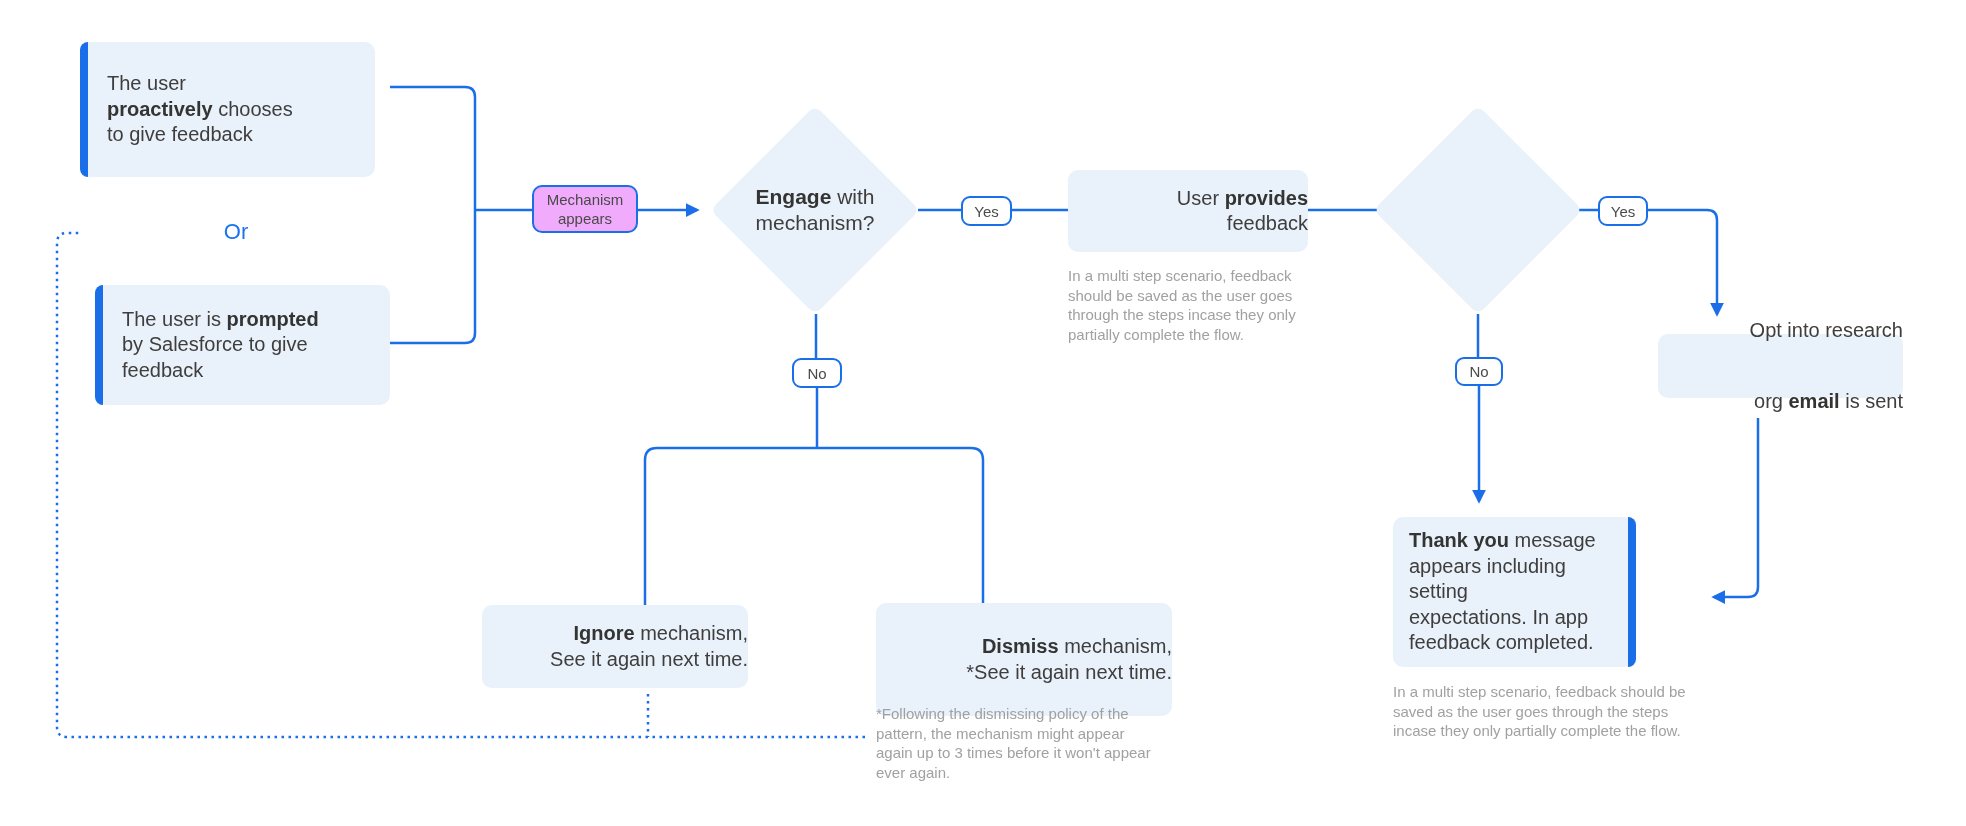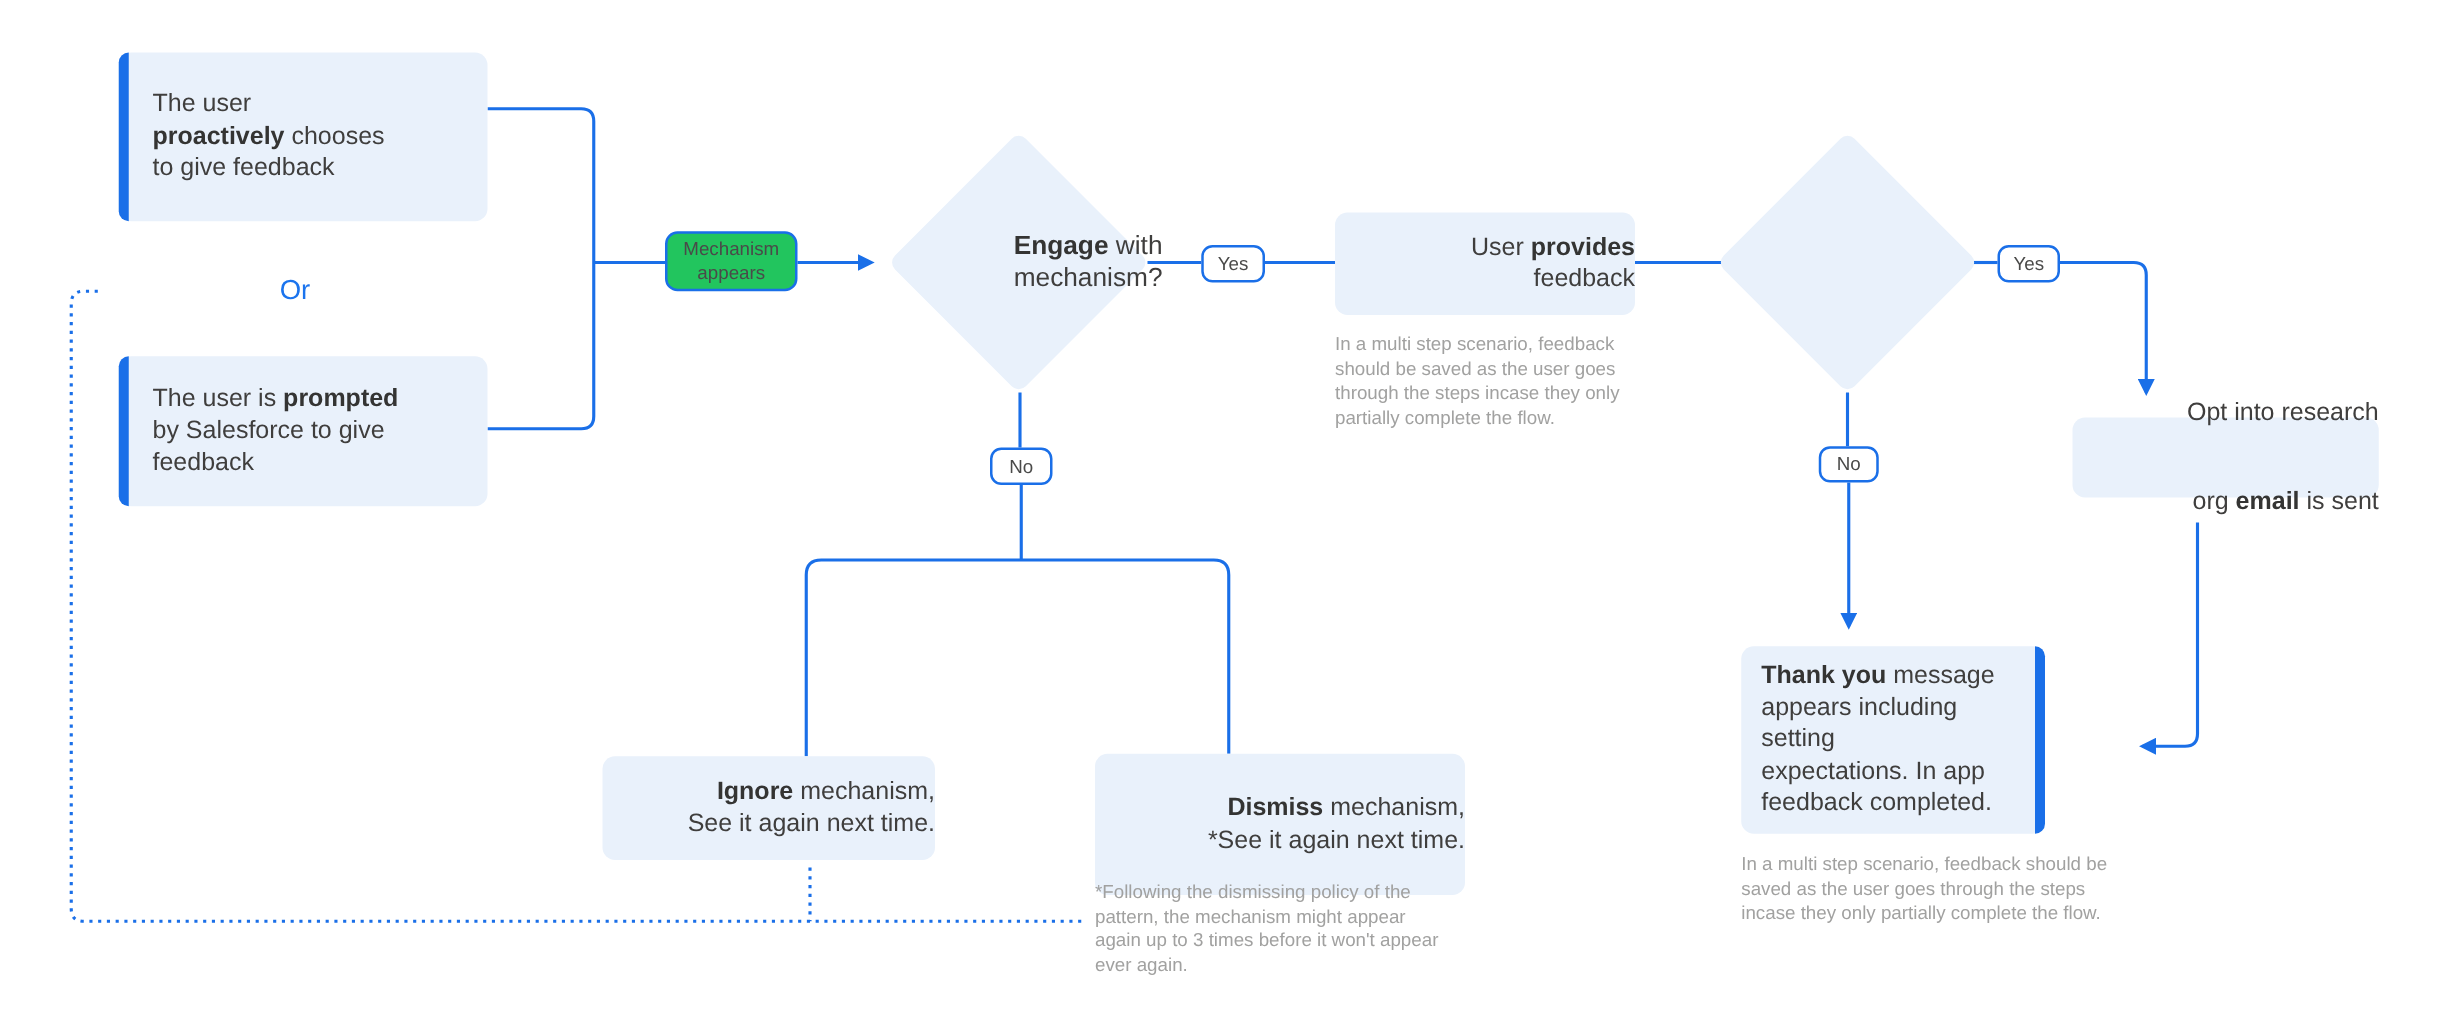--- a/index.html
+++ b/index.html
@@ -34,34 +34,34 @@
   .bar.right-bar{right:0;top:0;bottom:0;border-radius:0 8px 8px 0;}
 
   
   .diamond{
     position:absolute;width:148px;height:148px;
     background:#e9f1fb;border-radius:8px;
     transform:rotate(45deg);
   }
   .diamond-text{
     position:absolute;width:230px;
-    text-align:right;font-size:21px;line-height:26px;color:#3f3e3d;
+    text-align:center;font-size:21px;line-height:26px;color:#3f3e3d;
   }
   .diamond-text b{color:#343433;}
 
   
   .pill{
     position:absolute;
     background:#ffffff;border:2.5px solid #1a6fe8;border-radius:9px;
     display:flex;align-items:center;justify-content:center;
     font-size:15px;color:#4a4a49;box-sizing:border-box;
   }
   .plabel{
     position:absolute;
-    background:#22c55e;border:2.5px solid #1a6fe8;border-radius:10px;
+    background:#f0abfc;border:2.5px solid #1a6fe8;border-radius:10px;
     display:flex;flex-direction:column;align-items:center;justify-content:center;
     font-size:15px;line-height:19px;color:#4a4a49;text-align:center;
     box-sizing:border-box;
   }
 
   .or-label{
     position:absolute;
     font-size:22px;color:#1b74ee;text-align:center;
   }
   .note{
@@ -103,21 +103,21 @@
     <path d="M816,314 V358" fill="none" stroke="#1a6fe8" stroke-width="2.5"></path>
     <path d="M817,388 V448" fill="none" stroke="#1a6fe8" stroke-width="2.5"></path>
     <path d="M645,605 V460 Q645,448 657,448 H971 Q983,448 983,460 V603" fill="none" stroke="#1a6fe8" stroke-width="2.5"></path>
 
     <path d="M648,694 V737" fill="none" stroke="#1a6fe8" stroke-width="2.5" stroke-dasharray="2.5 4.5"></path>
     <path d="M865,737 H67 Q57,737 57,727 V243 Q57,233 67,233 H82" fill="none" stroke="#1a6fe8" stroke-width="2.5" stroke-dasharray="2.5 4.5"></path>
   </svg>
 
   <div class="layer node-layer">
 
-    <div class="fbox left" style="left:95px;top:42px;width:295px;height:135px;padding:10px 20px 10px 27px;">
+    <div class="fbox left" style="left:80px;top:42px;width:295px;height:135px;padding:10px 20px 10px 27px;">
       <div class="bar left-bar"></div>
       <div><span>The user</span></div>
       <div><b>proactively</b><span> chooses</span></div>
       <div><span>to give feedback</span></div>
     </div>
 
     <div class="or-label" style="left:206px;top:219px;width:60px;">Or</div>
 
     <div class="fbox left" style="left:95px;top:285px;width:295px;height:120px;padding:10px 20px 10px 27px;">
       <div class="bar left-bar"></div>

